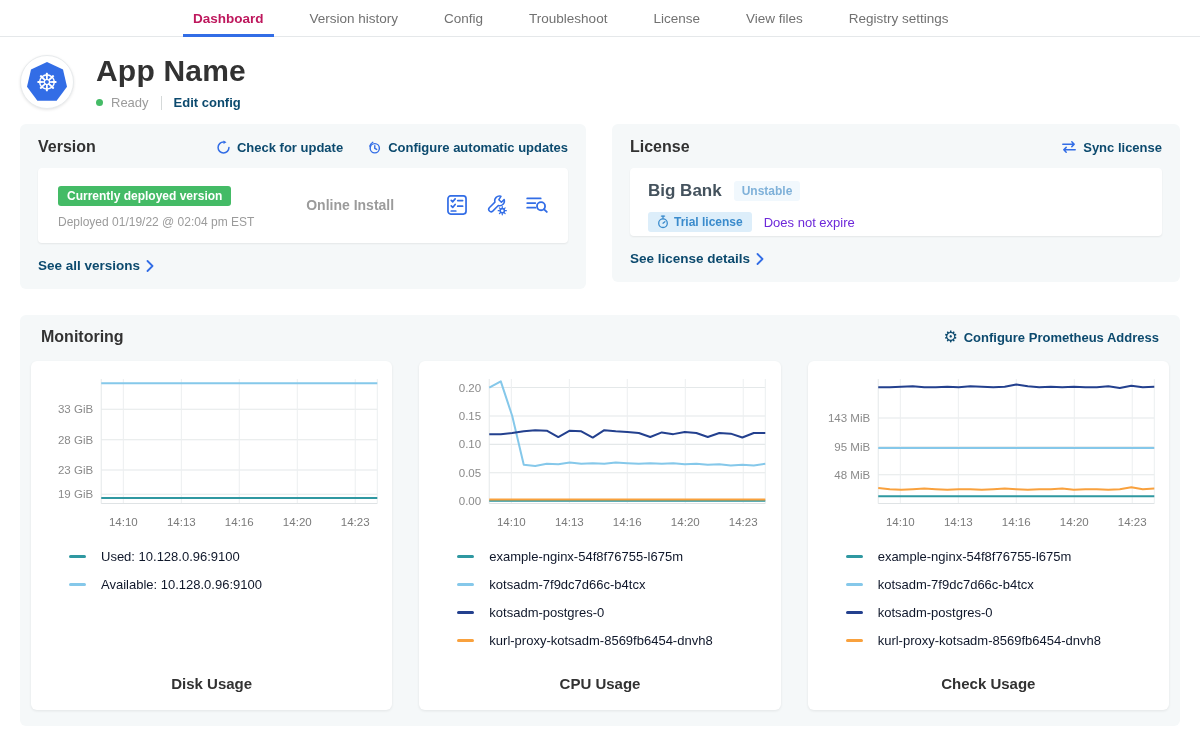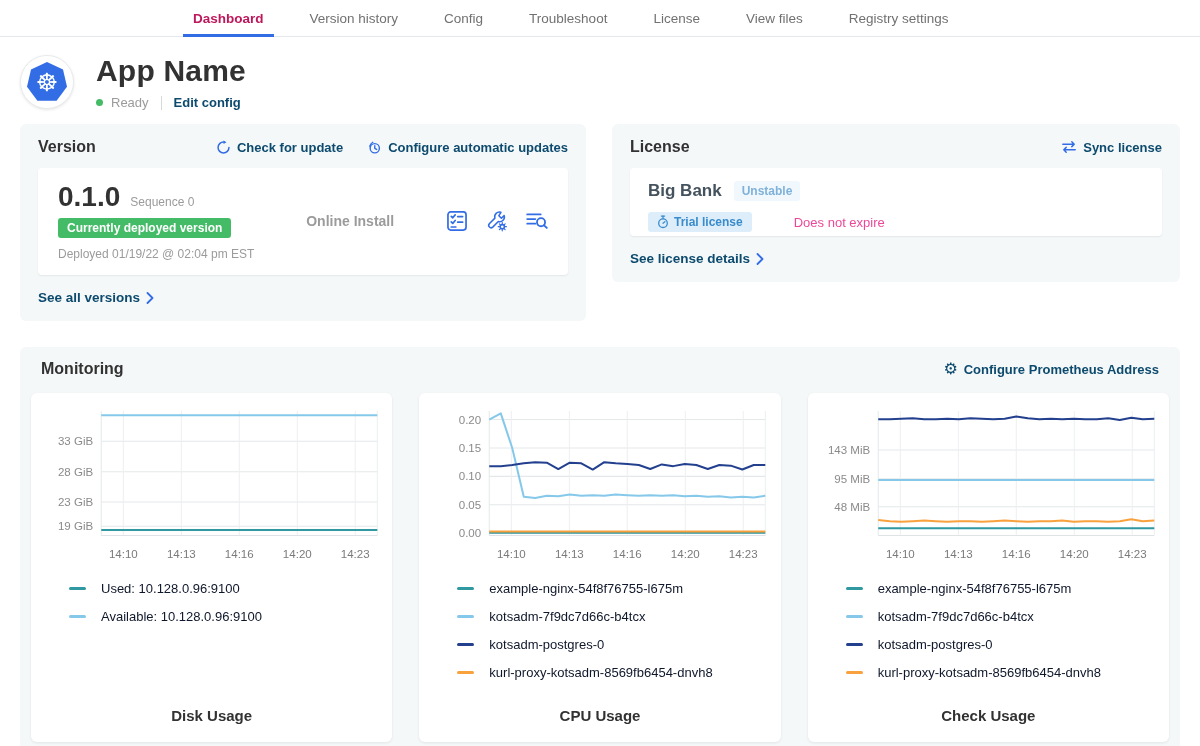--- a/index.html
+++ b/index.html
@@ -56,24 +56,24 @@
   .v-icons { display:flex; align-items:center; gap:18px; color:#326de6; }
   .v-icons .icon-btn { cursor:pointer; display:flex; }
   .panel-footer { margin-top:13px; }
 
   .license-panel { flex:1; }
   .license-inner { padding:13px 18px 4px 18px; }
   .l-row1 { display:flex; align-items:center; gap:12px; }
   .l-name { font-size:17px; font-weight:700; color:#44525d; }
   .badge-channel { background:#f1f8fd; color:#7fb1d9; font-size:12px; font-weight:700;
     padding:3px 8px; border-radius:3px; }
-  .l-row2 { display:flex; align-items:center; margin-top:11px; }
+  .l-row2 { display:flex; align-items:center; gap:12px; margin-top:11px; }
   .badge-trial { background:#ddeefa; color:#3a8bcc; font-size:12px; font-weight:700;
     padding:3px 9px; border-radius:3px; display:inline-flex; align-items:center; gap:5px; }
-  .l-expiry { font-size:13px; color:#ec4899;margin-left:42px; }
+  .l-expiry { font-size:13px; color:#6d28d9; }
 
   
   .monitoring { margin:26px 20px 0 20px; padding:13px 11px 16px 11px; }
   .monitoring .panel-hd { margin:0 10px; }
   .charts-row { display:flex; gap:27px; margin-top:15px; align-items:stretch; }
   .chart-card { flex:1; background:#fff; border-radius:6px; box-shadow:0 1px 3px rgba(0,0,0,.08);
     padding:12px 12px 18px 12px; display:flex; flex-direction:column; }
   .chart-card svg.plot { width:100%; height:auto; display:block; }
   .plot text { font-family:"Liberation Sans","DejaVu Sans",sans-serif; }
   .legend { margin:13px 0 0 26px; }
@@ -132,24 +132,20 @@
             <path d="M8.3 6.2 v2.8 l2 1.1"></path>
             <path d="M3.2 6.2 A6.4 6.4 0 0 1 6.2 2.4"></path>
             <path d="M2.2 7.6 L3.2 5.6 L4.6 7.2 Z" fill="#326de6" stroke="none"></path>
           </svg>
           <span>Configure automatic updates</span>
         </a>
       </div>
     </div>
     <div class="inner-card version-inner">
       <div>
-        <div class="v-numrow">
-          <span class="v-number">0.1.0</span>
-          <span class="v-seq">Sequence 0</span>
-        </div>
         <span class="badge-green">Currently deployed version</span>
         <div class="v-deployed">Deployed 01/19/22 @ 02:04 pm EST</div>
       </div>
       <div class="v-mid">Online Install</div>
       <div class="v-icons">
         <span class="icon-btn">
           <svg width="22" height="22" viewBox="0 0 18 18" fill="none" stroke="#326de6" stroke-width="1.4" stroke-linecap="round" stroke-linejoin="round">
             <rect x="1.6" y="1.6" width="14.8" height="14.8" rx="2.2"></rect>
             <path d="M4.3 5.2 l1.2 1.2 2-2.4"></path>
               <line x1="9.6" y1="5.4" x2="13.6" y2="5.4"></line>

